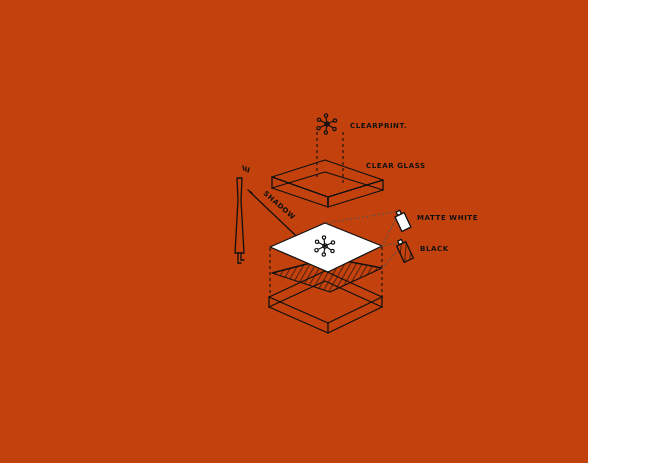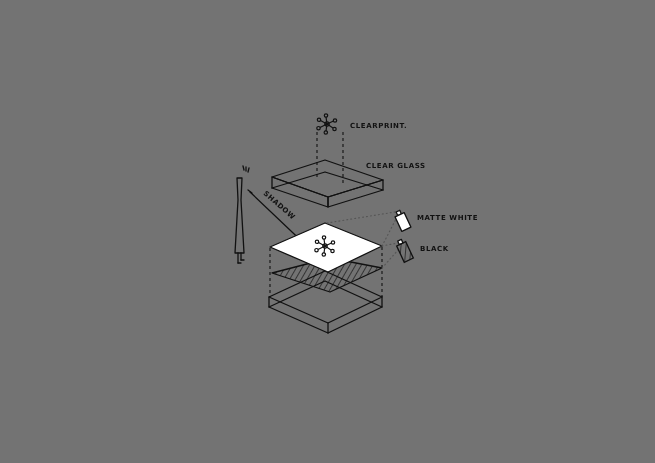--- a/index.html
+++ b/index.html
@@ -1,16 +1,16 @@
 <!DOCTYPE html>
 <html><head>
   <meta charset="utf-8">
   <style>
     html, body { margin: 0; padding: 0; background: #ffffff; }
-    .canvas { position: relative; width: 655px; height: 463px; background: #737373; overflow: hidden; }
+    .canvas { position: relative; width: 588px; height: 463px; background: #c2410c; overflow: hidden; }
     svg { position: absolute; left: 0; top: 0; }
     .lbl { font-family: "DejaVu Sans", sans-serif; font-size: 7px; font-weight: bold; letter-spacing: 0.6px; fill: #111; }
     .ln { stroke: #111; stroke-width: 1.3; fill: none; stroke-linejoin: round; stroke-linecap: round; }
     .face { fill: #fff; stroke: #111; stroke-width: 1.3; stroke-linejoin: round; }
     .dash { stroke: #111; stroke-width: 1.1; fill: none; stroke-dasharray: 3 3; }
     .dot { stroke: #555; stroke-width: 1.1; fill: none; stroke-dasharray: 1 3; stroke-linecap: round; }
   </style>
 </head>
 <body>
 

